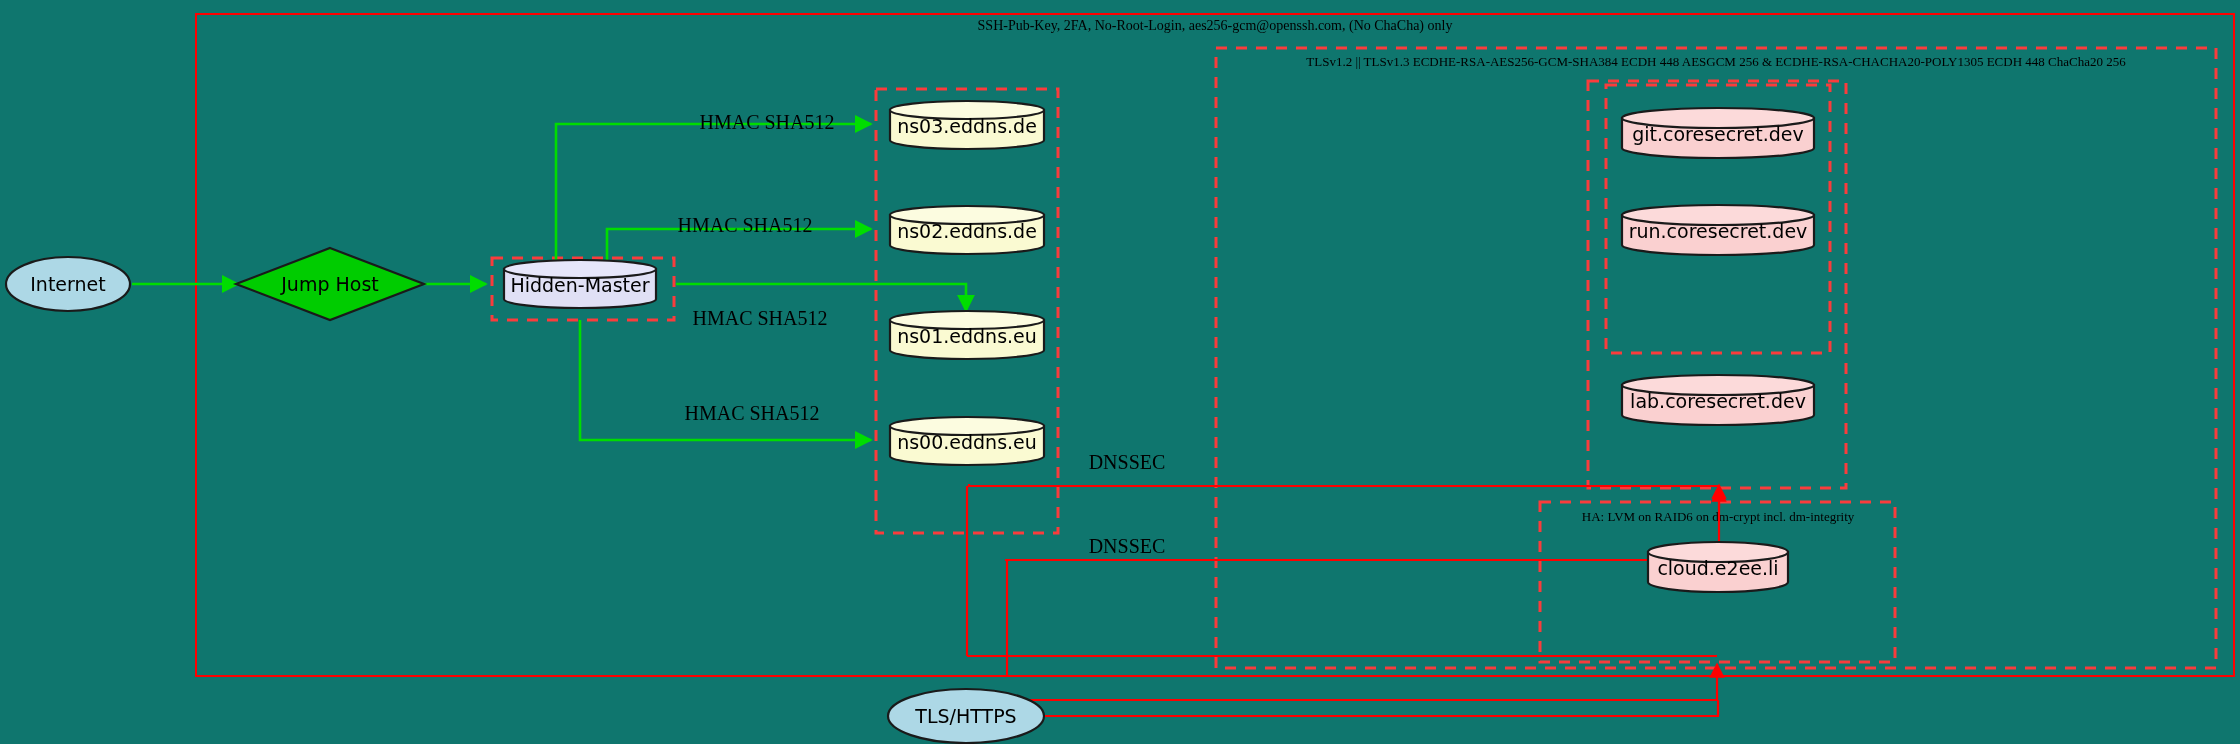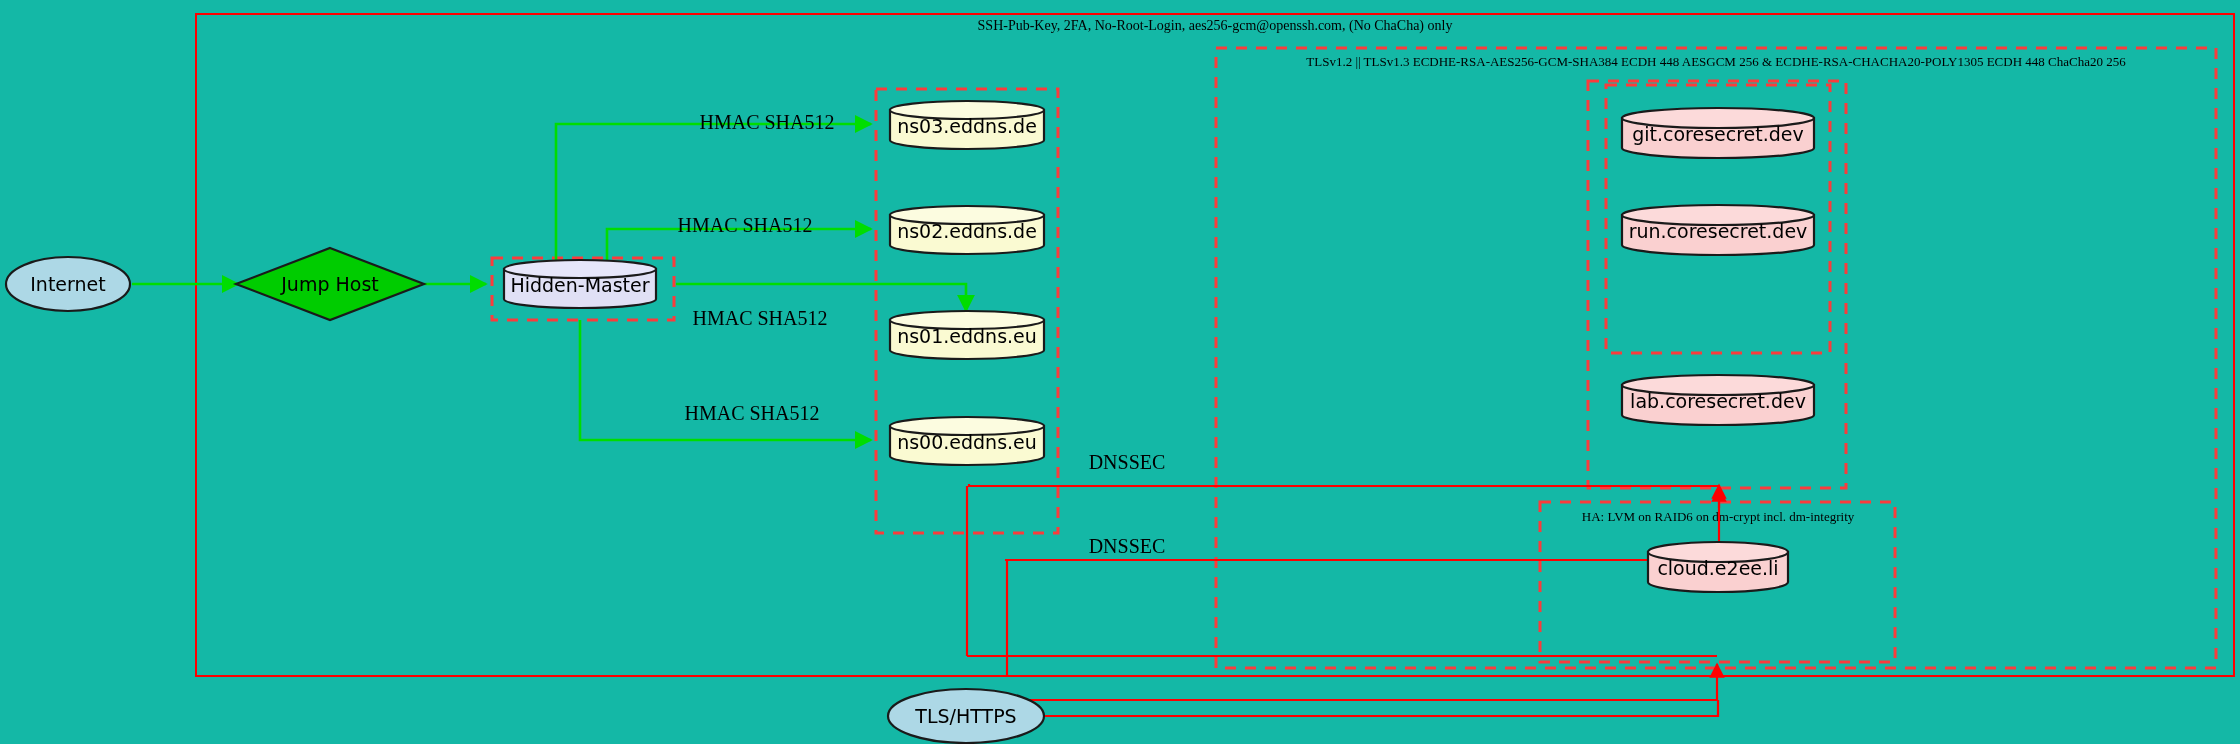--- a/index.html
+++ b/index.html
@@ -4,21 +4,21 @@
 <style>
   html, body {
     margin: 0;
     padding: 0;
     background: #ffffff;
   }
   #stage {
     position: relative;
     width: 2240px;
     height: 744px;
-    background: #14b8a6;
+    background: #0f766e;
     font-family: "Liberation Sans", sans-serif;
     overflow: hidden;
   }
   svg#diagram {
     position: absolute;
     left: 0;
     top: 0;
     width: 2240px;
     height: 744px;
   }

